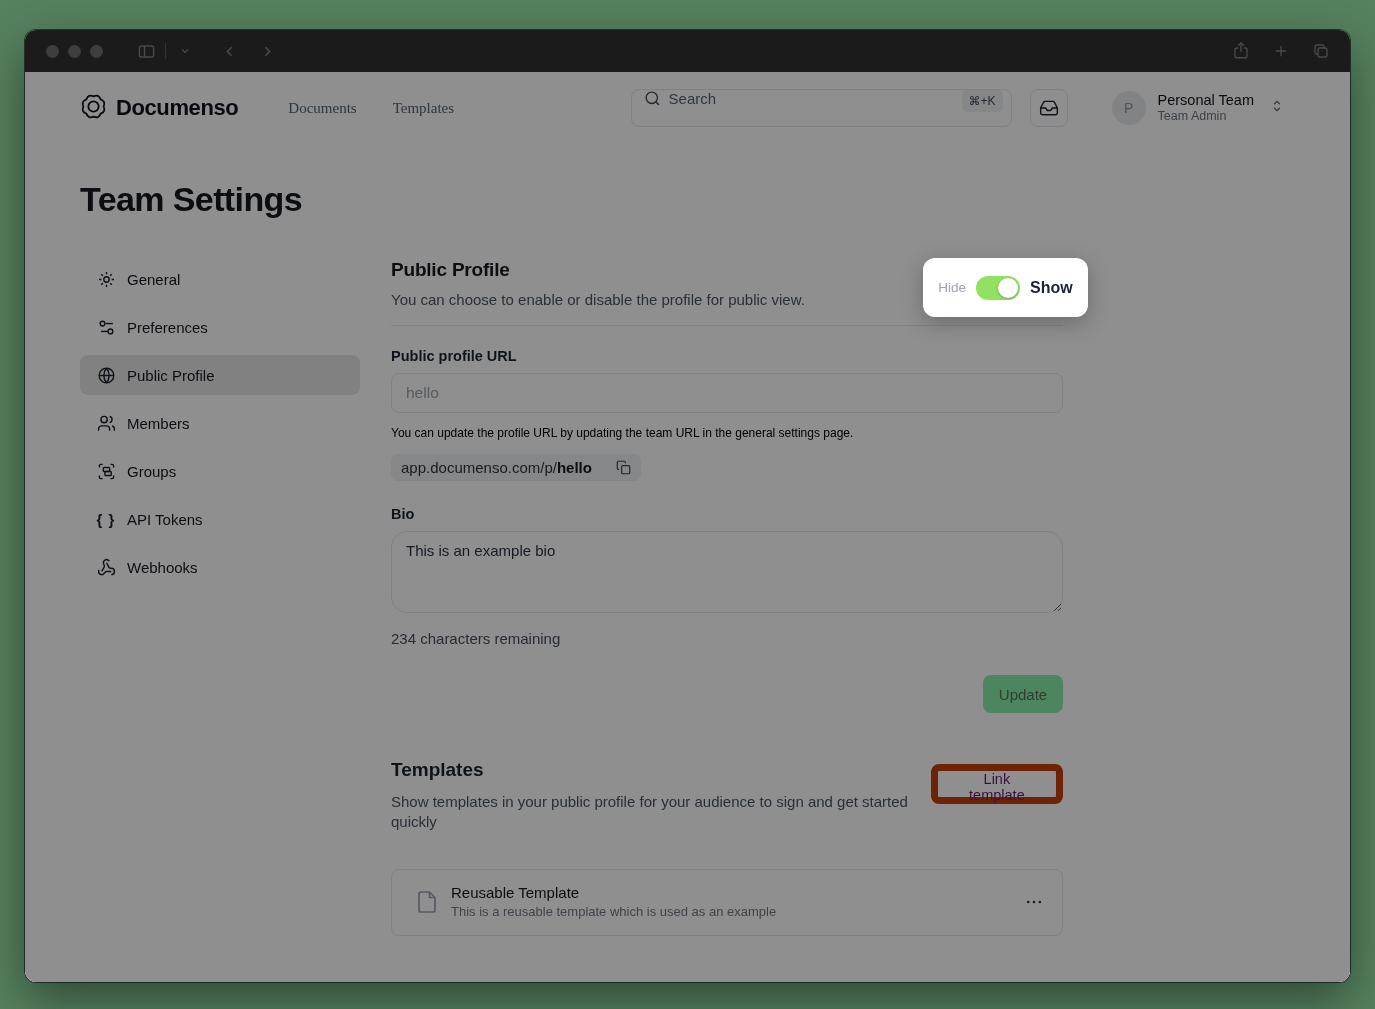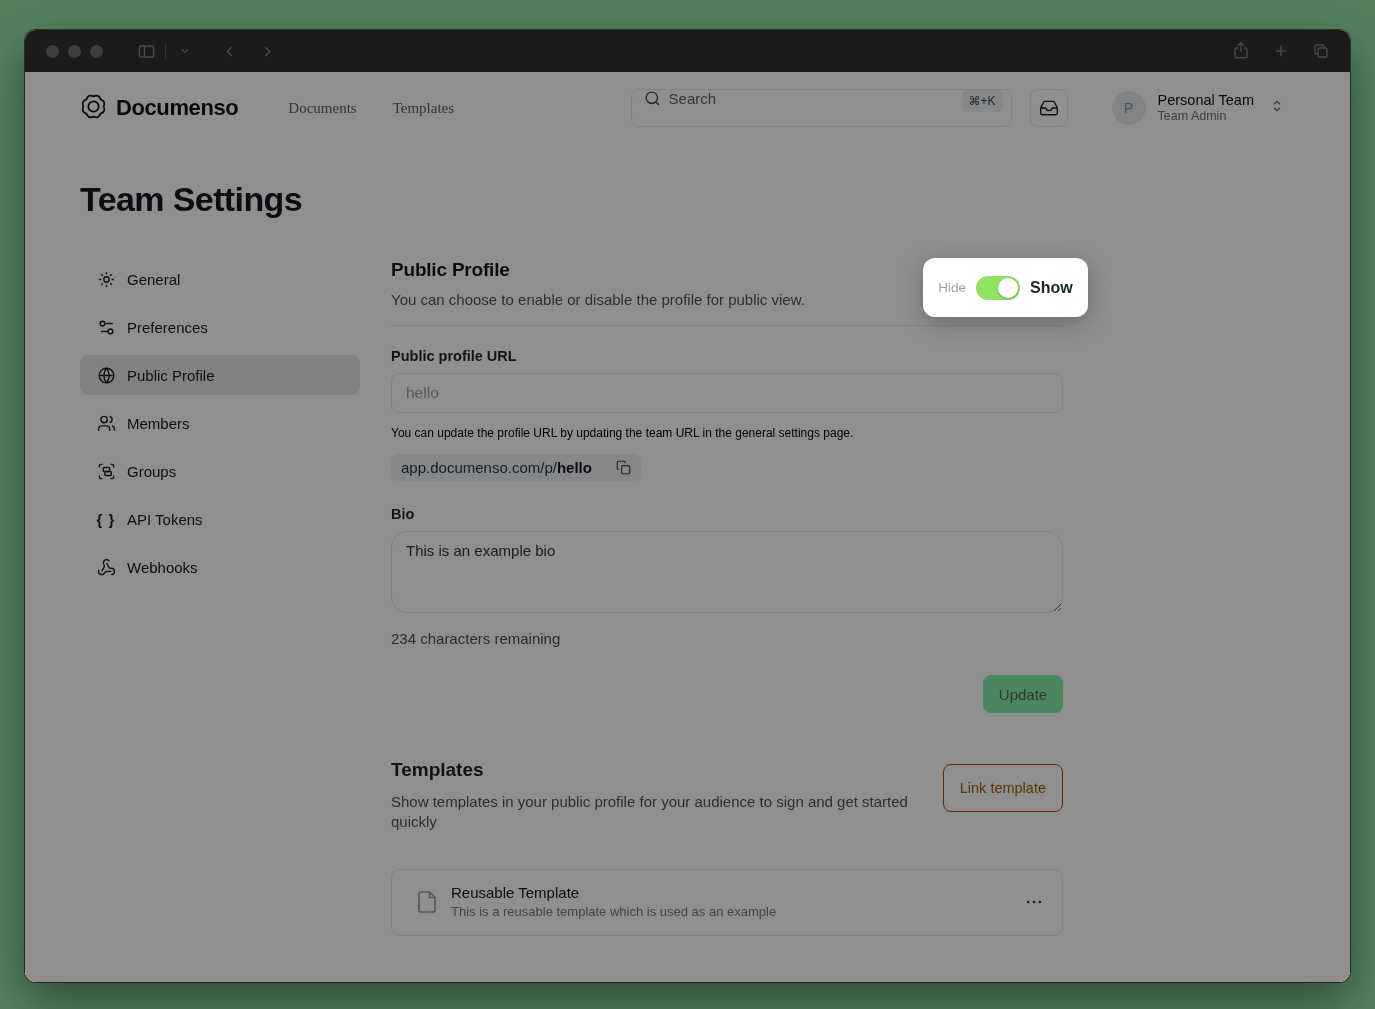--- a/index.html
+++ b/index.html
@@ -88,22 +88,22 @@
     resize:vertical; outline:none; }
   .remaining { font-size:15px; color:#434e5c; margin-top:13px; }
 
   .update-row { display:flex; justify-content:flex-end; margin-top:28px; }
   .update-btn { width:80px; height:38px; border:none; border-radius:8px; background:#86efac;
     color:#5b6b55; font-size:15px; font-weight:500; font-family:"Liberation Sans", sans-serif; }
 
   .tpl-head { display:flex; margin-top:46px; align-items:flex-start; }
   .tpl-head-left { width:540px; }
   .tpl-desc { font-size:15px; color:#4b5563; margin-top:11px; line-height:1.35; width:520px; }
-  .link-tpl-btn { margin-left:auto; height:48px; padding:0 16px; background:#fff;
-    border:1px solid #c2410c; border-radius:8px; font-size:14.5px; font-weight:500; color:#a16207;
+  .link-tpl-btn { margin-left:auto; height:40px; padding:0 16px; background:#fff;
+    border:7px solid #c2410c; border-radius:8px; font-size:14.5px; font-weight:500; color:#701a75;
     font-family:"Liberation Sans", sans-serif; margin-top:5px; }
 
   .tpl-card { margin-top:36px; width:672px; height:67px; border:1px solid #e4e7ec; border-radius:8px;
     display:flex; align-items:center; padding:0 18px 0 23px; }
   .tpl-file-icon { color:#99a2ae; display:flex; }
   .tpl-text { margin-left:12px; line-height:1.3; }
   .tpl-title { font-size:15px; font-weight:500; color:#14181f; }
   .tpl-sub { font-size:13px; color:#717a86; margin-top:2px; }
   .tpl-menu { margin-left:auto; display:flex; color:#2b3442; cursor:pointer; }
 

